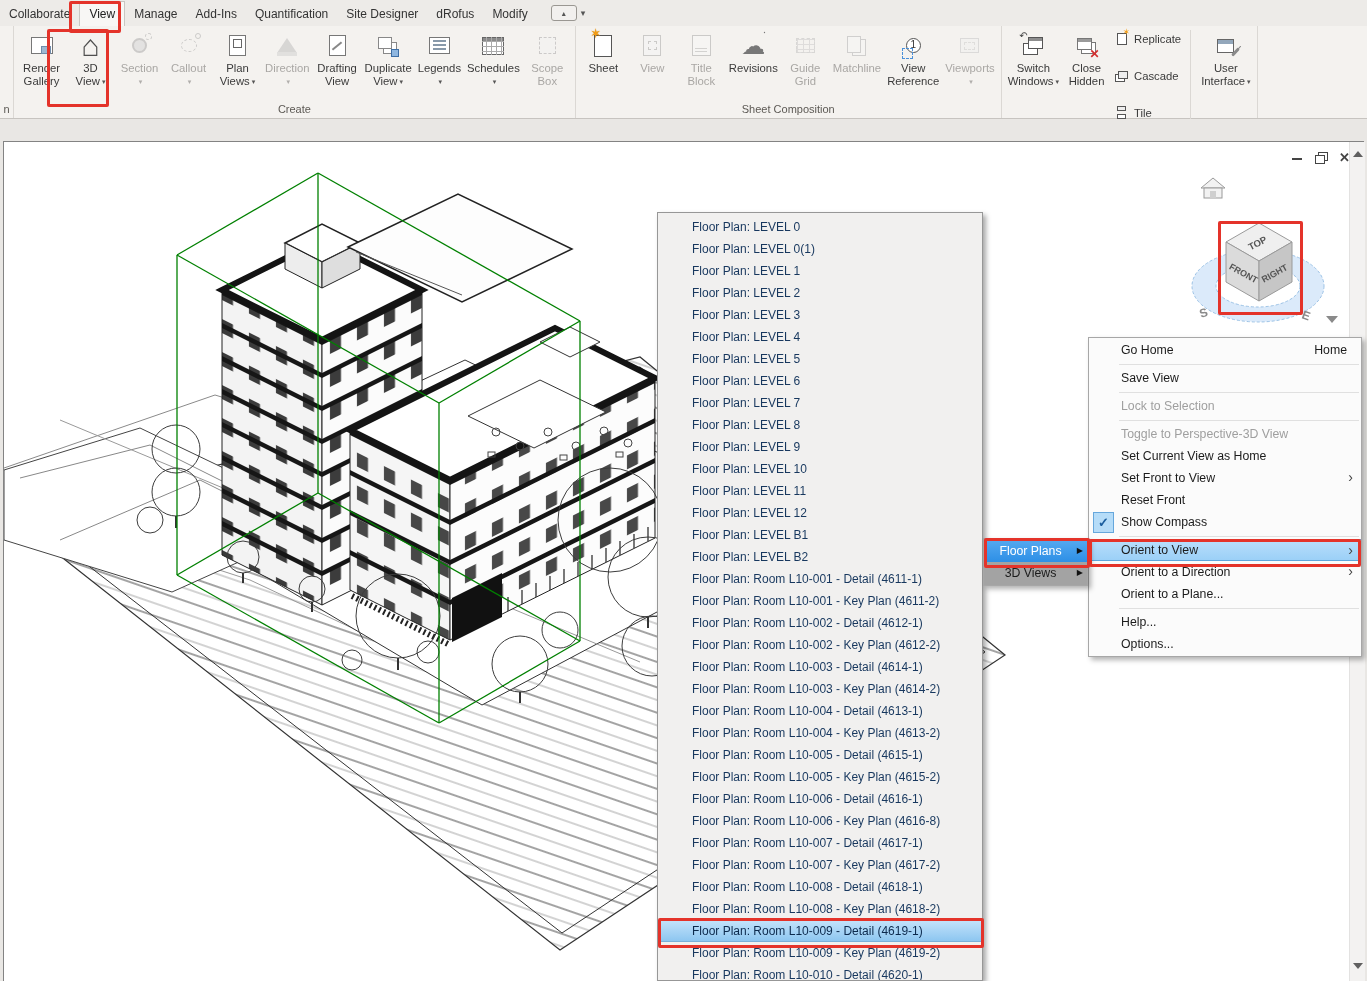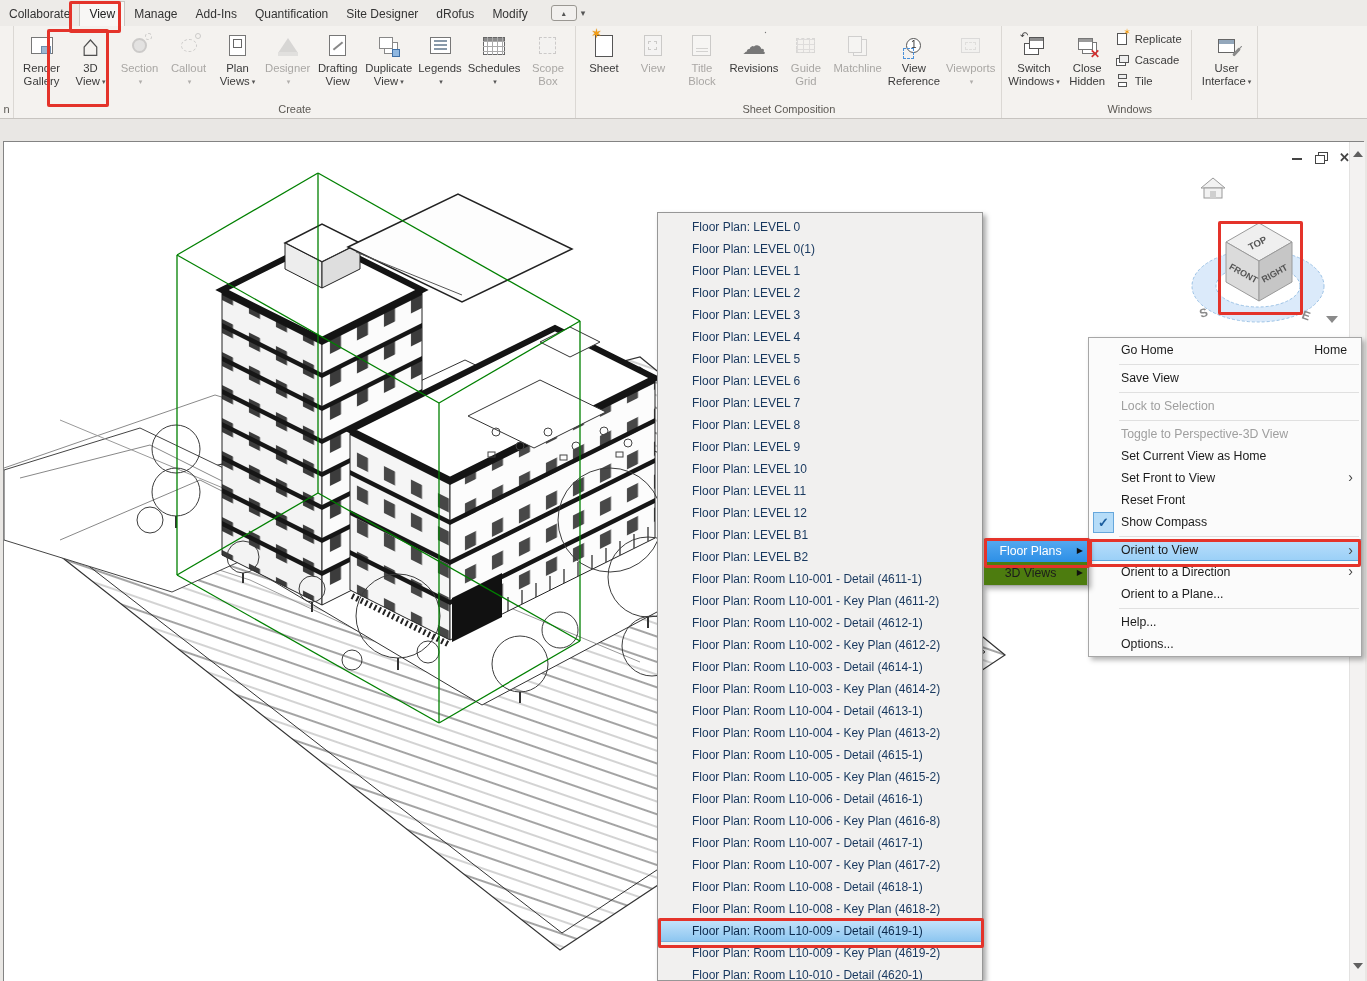--- a/index.html
+++ b/index.html
@@ -21,21 +21,21 @@
   .panel.stub{width:14px;overflow:hidden}
   .p-row{display:flex;align-items:flex-start;padding:2px 3px 0;flex:1}
   .p-label{font-size:11px;color:#5c5954;text-align:center;height:16px;line-height:15px;overflow:hidden}
   .btn{display:flex;flex-direction:column;align-items:center;min-width:43px;padding:1px 3px 0;
        font-size:11.3px;line-height:12.5px;color:#3a3a3a;text-align:center;white-space:nowrap}
   .btn[data-state="disabled"]{color:#a9a7a4}
   .btn[data-state="disabled"] .ic{filter:grayscale(1) opacity(.45)}
   .bl{display:block;min-height:12px}
   .caret{font-size:7px;color:#555;margin-left:2px;vertical-align:1px}
   .btn[data-state="disabled"] .caret{color:#b0aeab}
-  .stack{display:flex;flex-direction:column;justify-content:flex-start;padding:3px 2px 0;gap:5px}
+  .stack{display:flex;flex-direction:column;justify-content:flex-start;padding:3px 2px 0;gap:21px}
   .sbtn{display:flex;align-items:center;gap:4px;font-size:11.3px;color:#3a3a3a}
   .vsep{width:1px;background:#dbd8d4;align-self:stretch;margin:2px 7px}
   
   .ic{width:34px;height:33px;position:relative;display:flex;align-items:center;justify-content:center;flex:none}
   .sbtn .ic{width:17px;height:16px}
   .ic::before,.ic::after{box-sizing:border-box}
   .ic[data-icon="render-gallery"]::before{content:"";width:22px;height:17px;border:1px solid #777;background:#fff}
   .ic[data-icon="render-gallery"]::after{content:"";position:absolute;right:8px;bottom:8px;width:10px;height:8px;background:#9db8d2;border:1px solid #6f8cab}
   .ic[data-icon="3d-view-house"]::before{content:"⌂";font-size:30px;color:#4f4f4f;line-height:30px}
   .ic[data-icon="section-marker"]::before{content:"";width:15px;height:15px;border:2px solid #9a9a9a;border-radius:50%;background:#cfcfcf}
@@ -107,21 +107,21 @@
             box-shadow:3px 3px 5px rgba(0,0,0,.3);z-index:10;box-sizing:border-box;padding:1px 0}
   .cm-row{position:relative;height:22px;line-height:22px;font-size:12.3px;color:#1c1c1c;padding-left:32px;padding-right:11px;white-space:nowrap}
   .cm-row[data-state="disabled"]{color:#9f9f9f}
   .cm-row[data-state="highlighted"]{background:linear-gradient(#badefb,#9bd0f7);border-top:1px solid #5ea7dd;border-bottom:1px solid #5ea7dd;height:20px;line-height:20px}
   .cm-check{position:absolute;left:4px;top:1px;width:19px;height:19px;background:#b5dcf8;border:1px solid #66a7dc;
             color:#1b5e9e;font-size:13px;font-weight:bold;text-align:center;line-height:19px}
   .cm-shortcut{position:absolute;right:14px}
   .cm-arrow{position:absolute;right:8px;font-size:14px;color:#444;line-height:20px}
   .cm-sep{height:1px;background:#e0e0e0;margin:3px 2px 2px 30px}
   
-  .sub-menu{position:absolute;left:983px;top:538px;width:105px;background:#4d7c0f;border:1px solid #a7a7a7;
+  .sub-menu{position:absolute;left:983px;top:538px;width:105px;background:#a3a3a3;border:1px solid #a7a7a7;
             box-shadow:3px 3px 5px rgba(0,0,0,.3);z-index:11;box-sizing:border-box;padding:1px 0}
   .sm-row{position:relative;height:22px;line-height:22px;font-size:12.3px;color:#1c1c1c;text-align:center;padding-right:10px}
   .sm-row[data-state="highlighted"]{background:linear-gradient(#55a9f0,#2d8fe6);color:#fff}
   .sm-arrow{position:absolute;right:4px;top:0;font-size:8px;color:#111;line-height:22px}
   .sm-row[data-state="highlighted"] .sm-arrow{color:#111}
   
   .ann{position:absolute;border:3px solid #e4332a;border-radius:2px;z-index:60;pointer-events:none}
   #ann-view-tab{left:69px;top:1px;width:46px;height:26px}
   #ann-3d-view{left:47px;top:29px;width:56px;height:72px}
   #ann-viewcube{left:1218px;top:221px;width:79px;height:88px}
@@ -176,21 +176,21 @@
           <span class="bl">Callout</span>
           <span class="bl"><span class="caret">▾</span></span>
         </div>
         <div class="btn" data-state="normal">
           <div class="ic" data-icon="plan-views"></div>
           <span class="bl">Plan</span>
           <span class="bl">Views<span class="caret">▾</span></span>
         </div>
         <div class="btn" data-state="disabled">
           <div class="ic" data-icon="elevation"></div>
-          <span class="bl">Designer</span>
+          <span class="bl">Direction</span>
           <span class="bl"><span class="caret">▾</span></span>
         </div>
         <div class="btn" data-state="normal">
           <div class="ic" data-icon="drafting-view"></div>
           <span class="bl">Drafting</span>
           <span class="bl">View</span>
         </div>
         <div class="btn" data-state="normal">
           <div class="ic" data-icon="duplicate-view"></div>
           <span class="bl">Duplicate</span>

